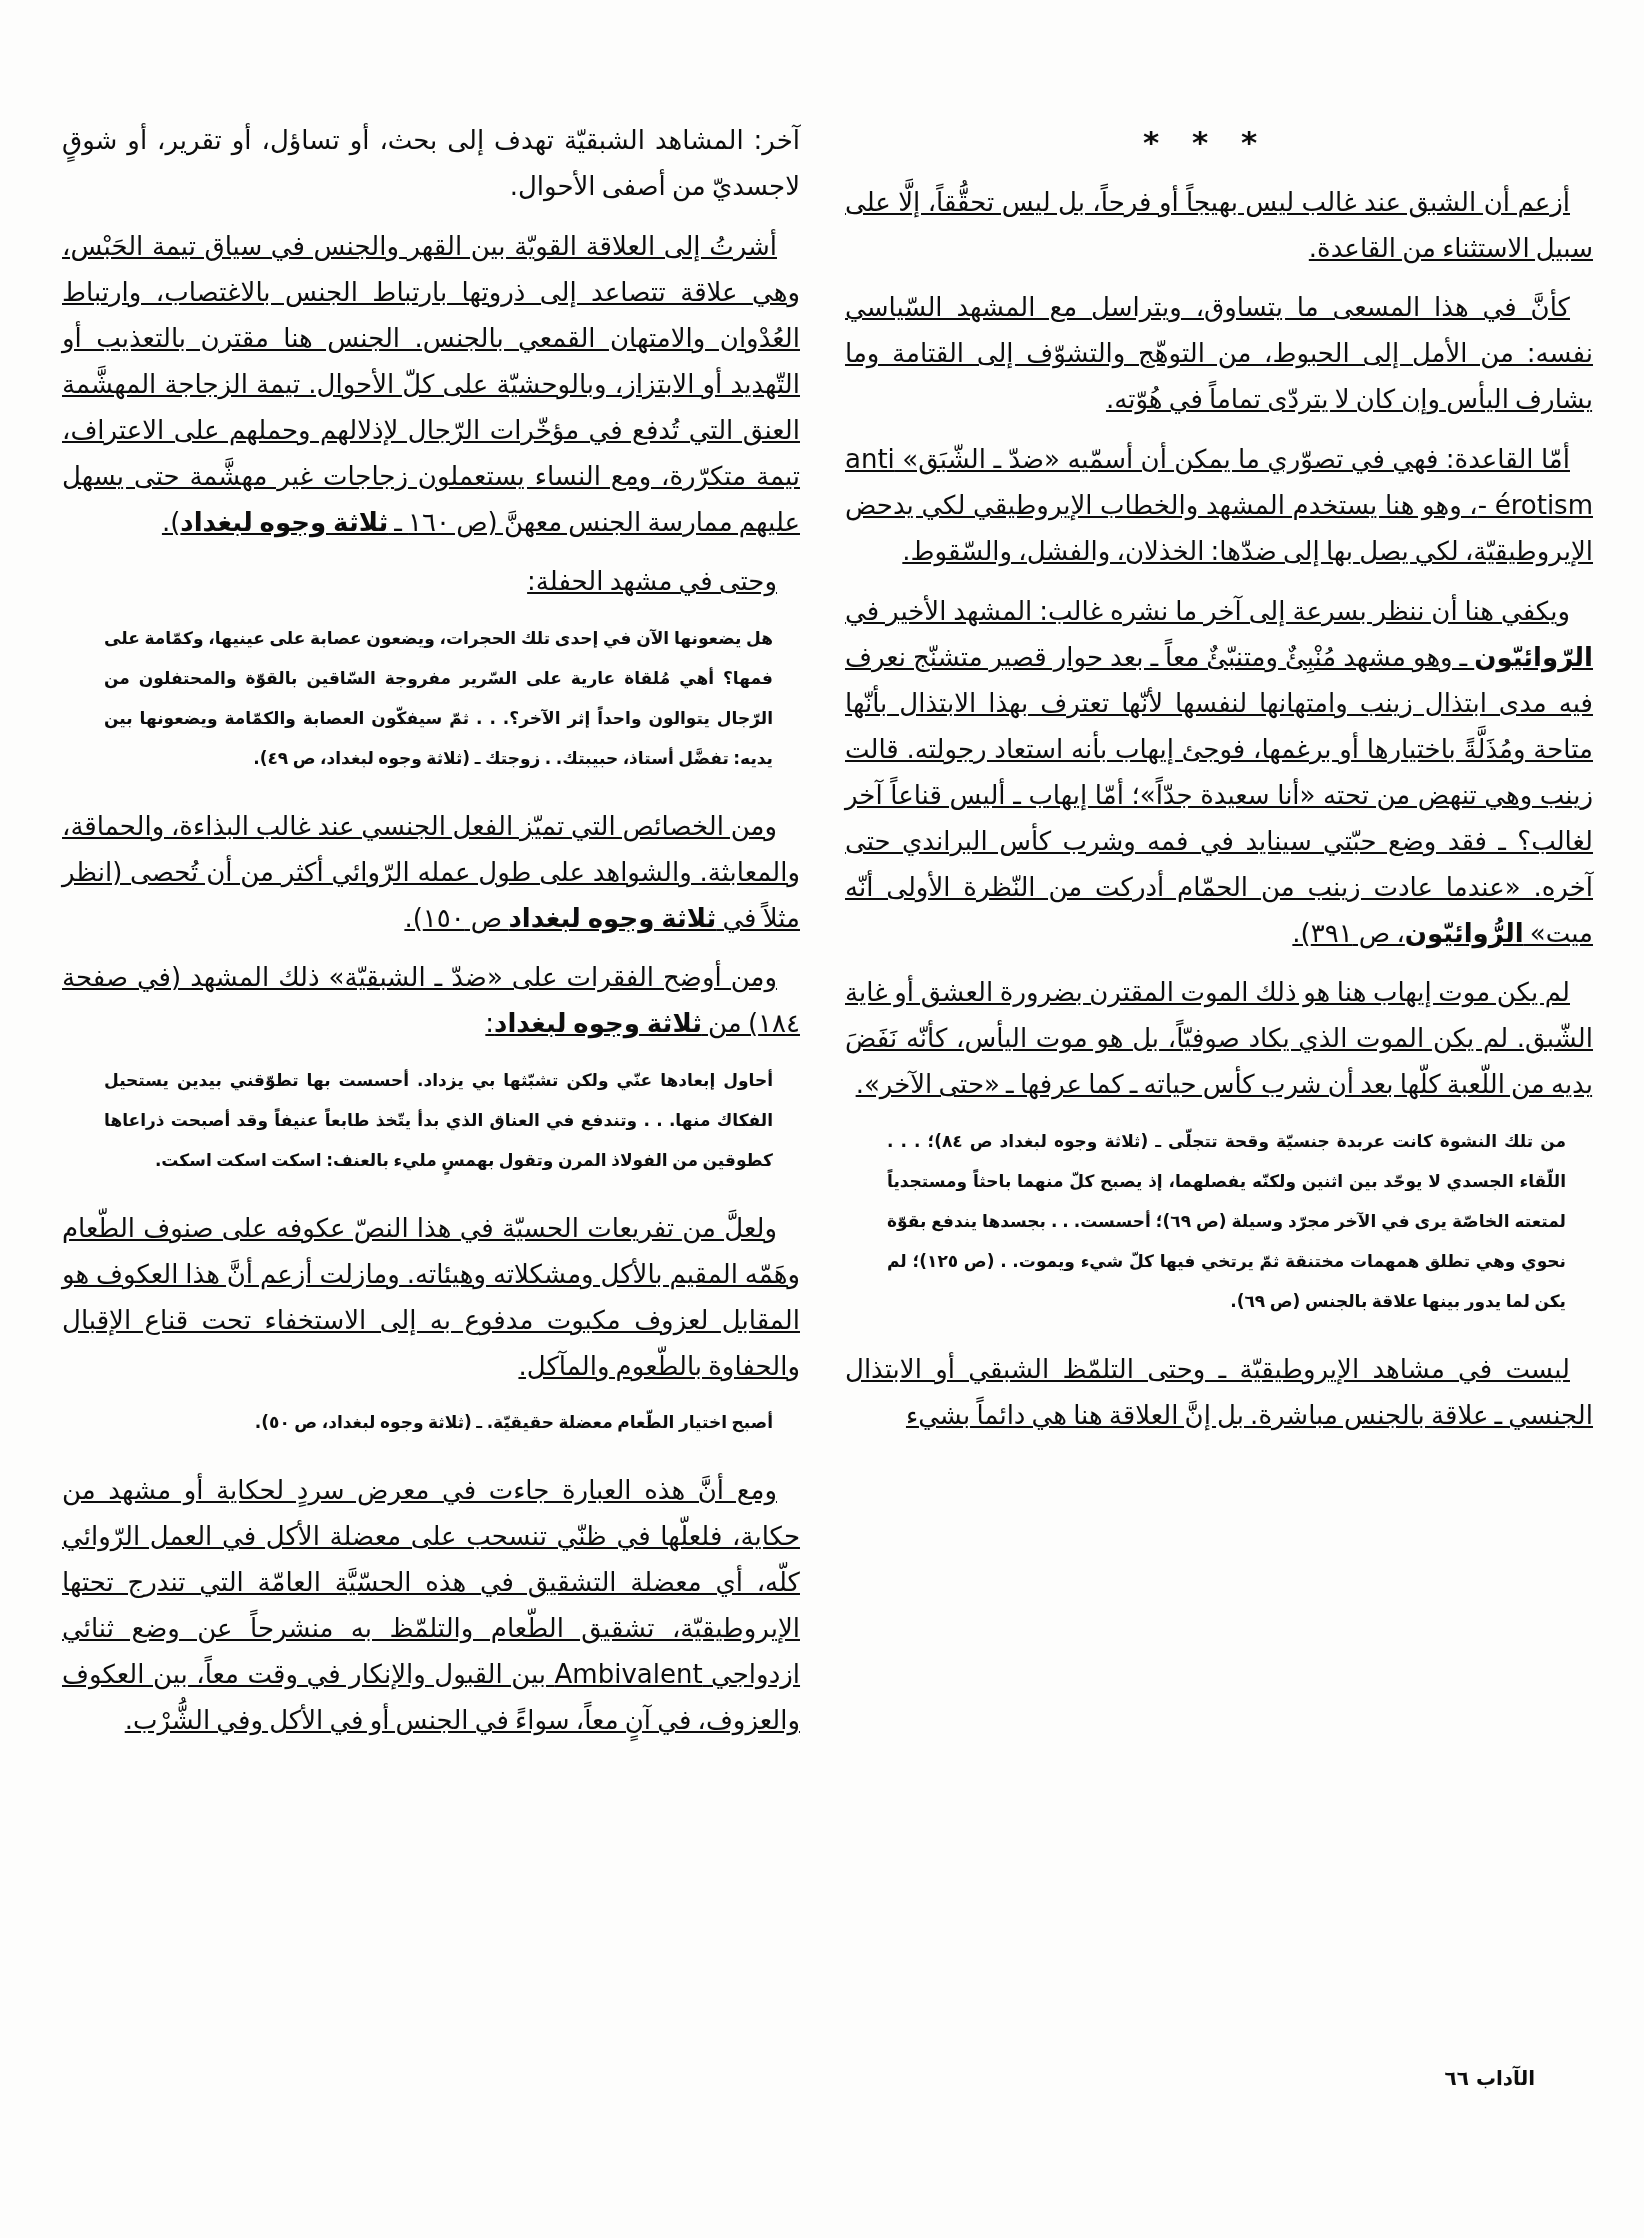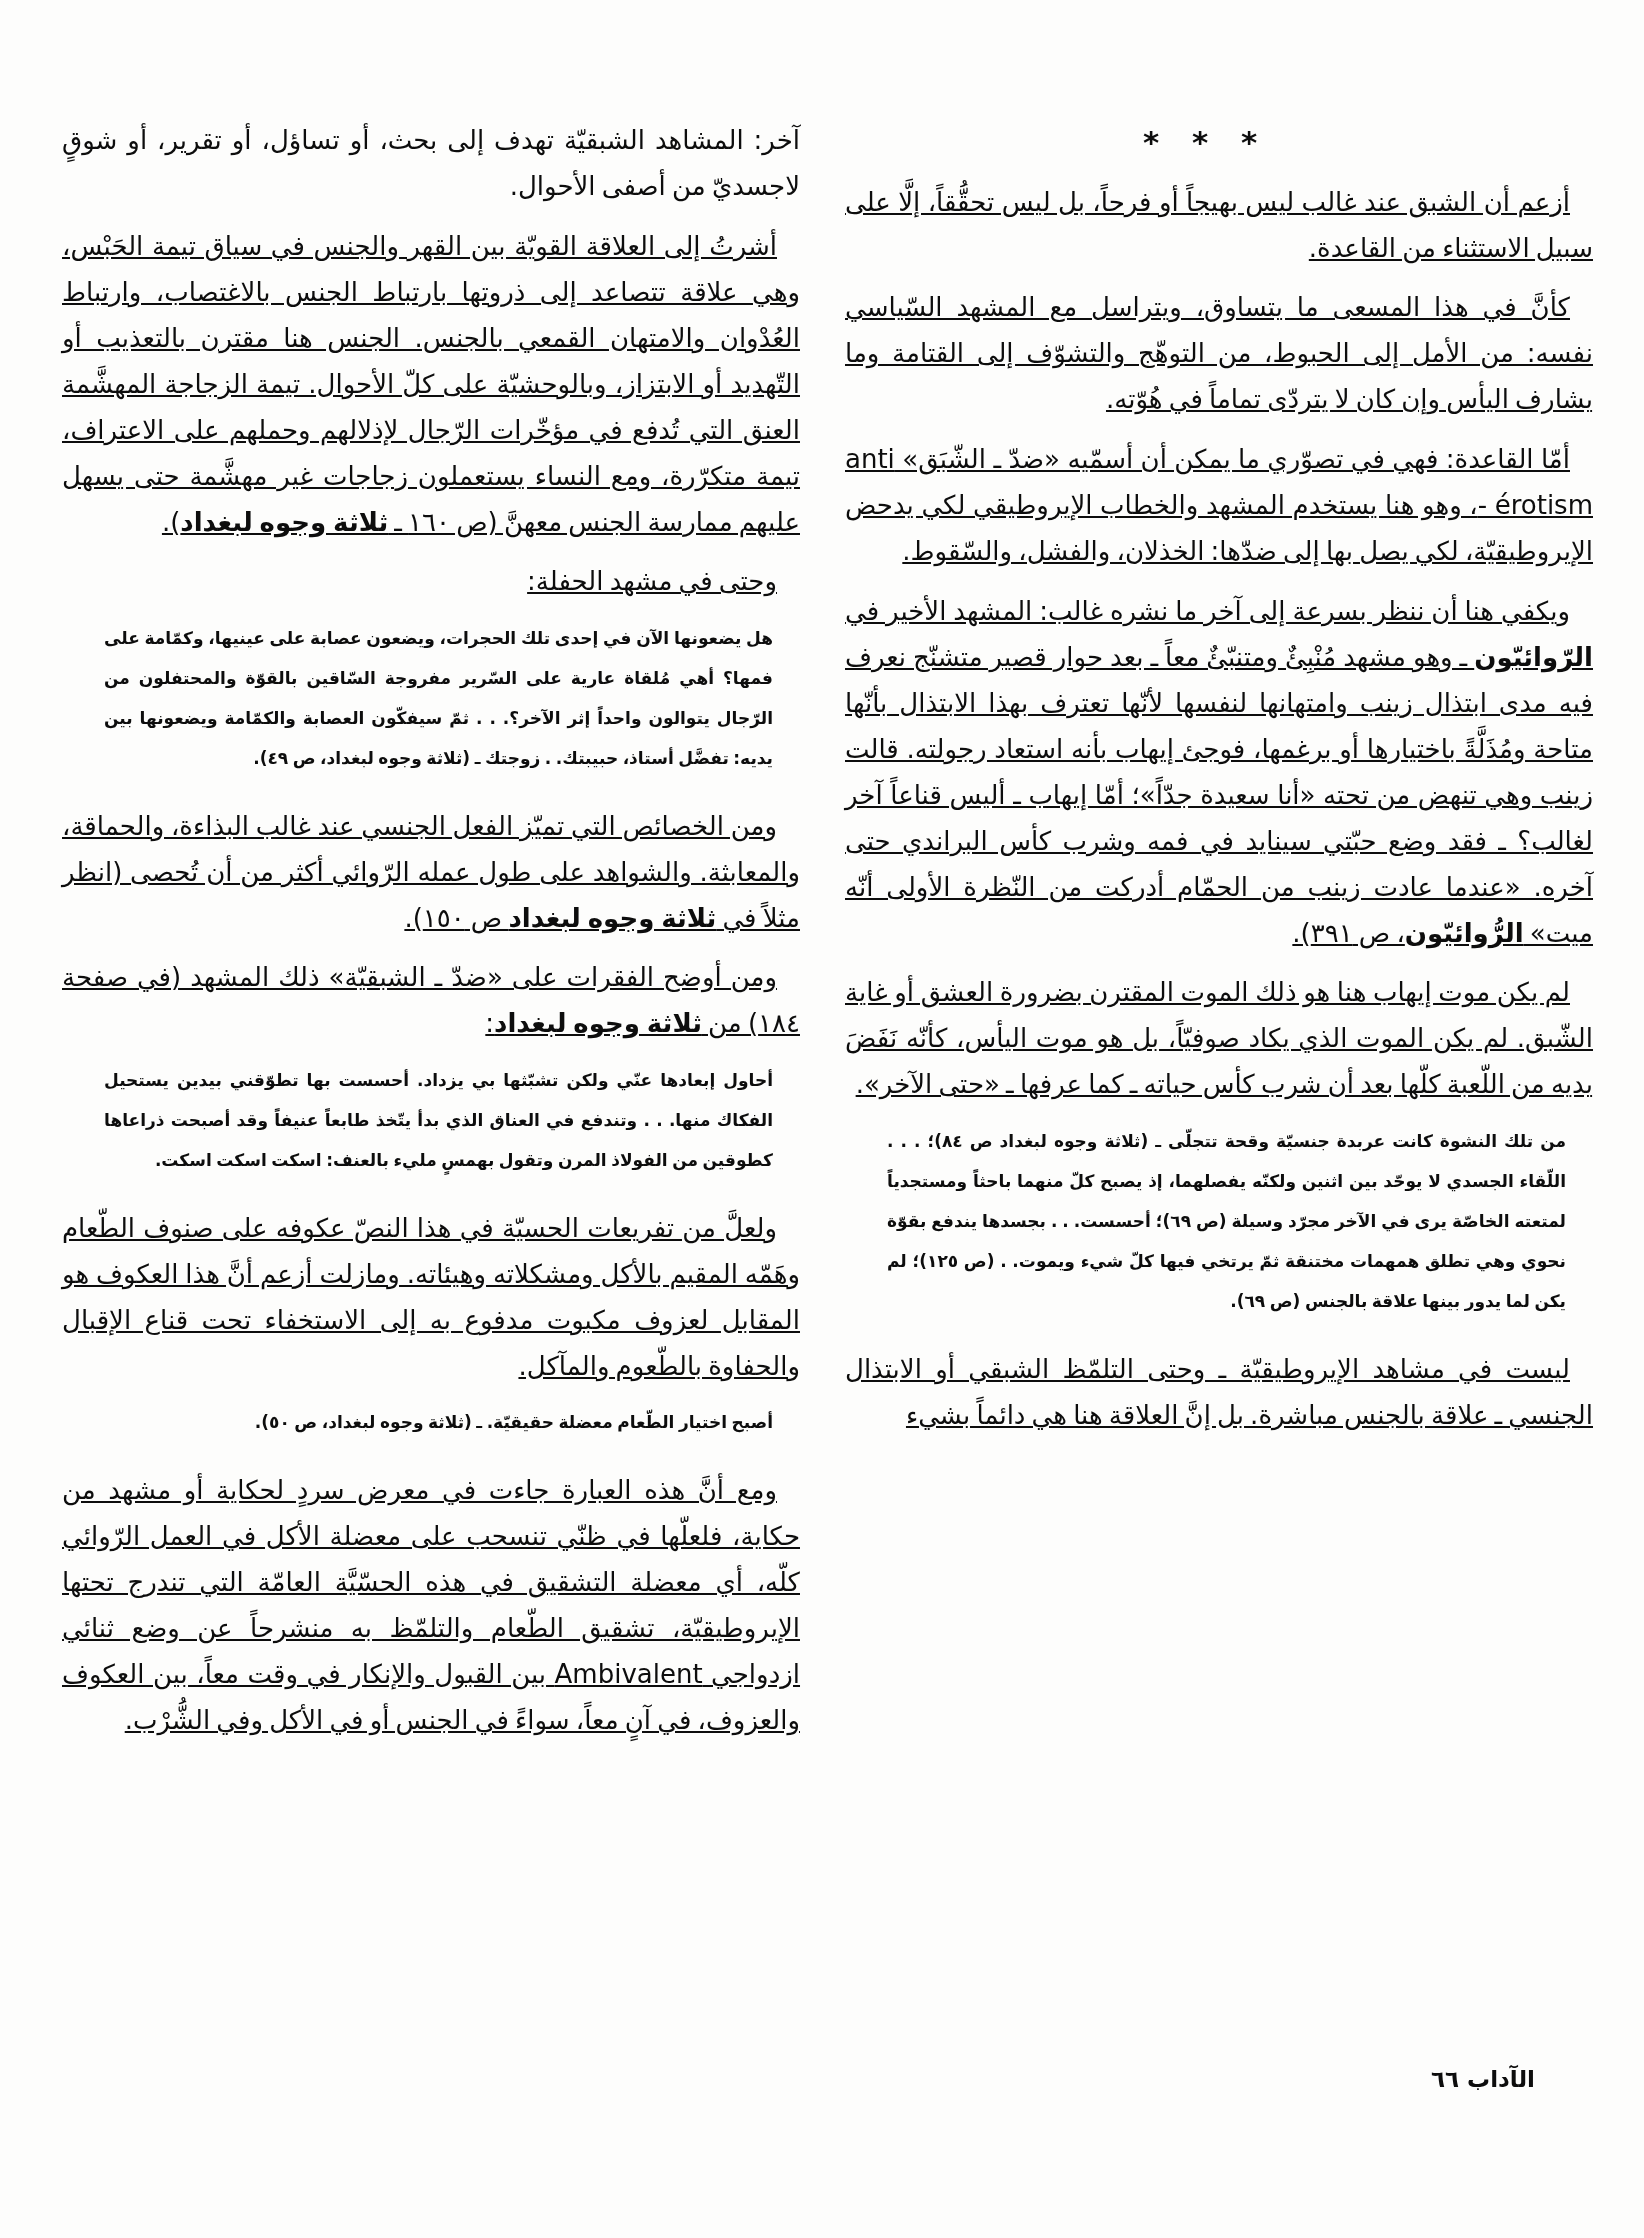--- a/index.html
+++ b/index.html
@@ -64,21 +64,21 @@
     margin: 2.7px 27px 15px 0;
     text-indent: 0;
   }
   .bold {
     font-weight: 700;
   }
   .footer {
     position: absolute;
     top: 2066px;
     right: 109px;
-    font-size: 23px;
+    font-size: 20px;
     font-weight: 700;
     letter-spacing: 0.7px;
   }
 </style>
 </head>
 <body>
 
 <div class="page">
   <div class="column column-right">
       <p class="para separator"><span>* * *</span></p>

